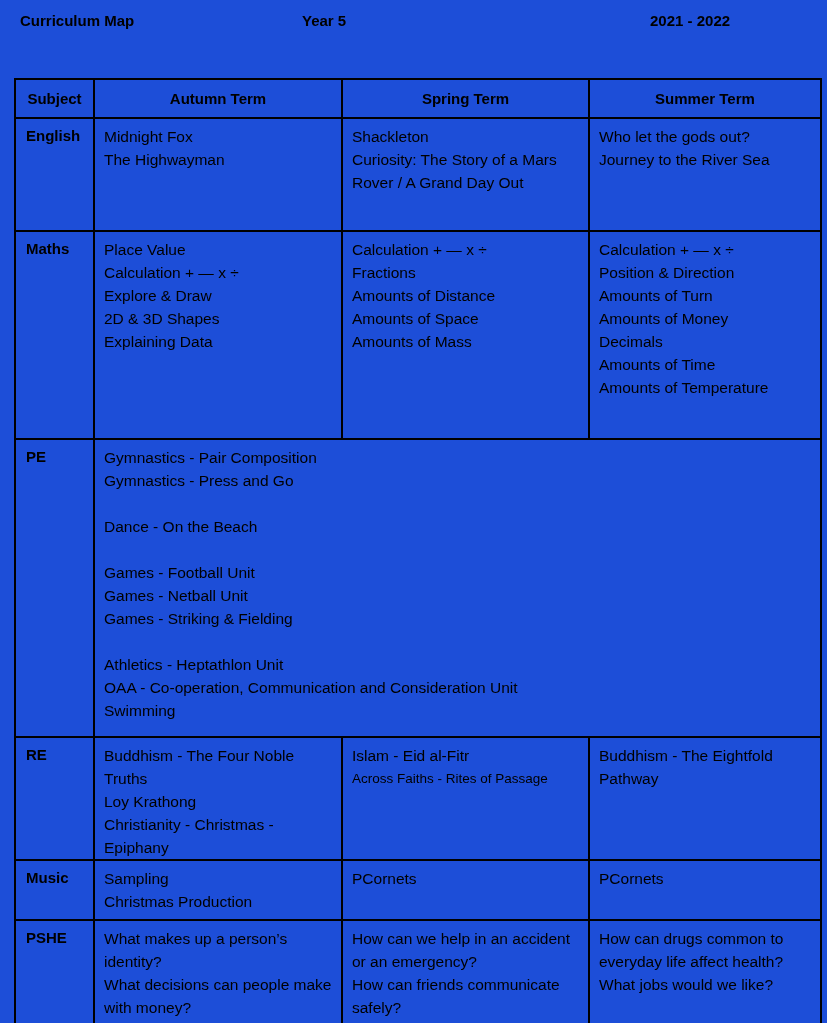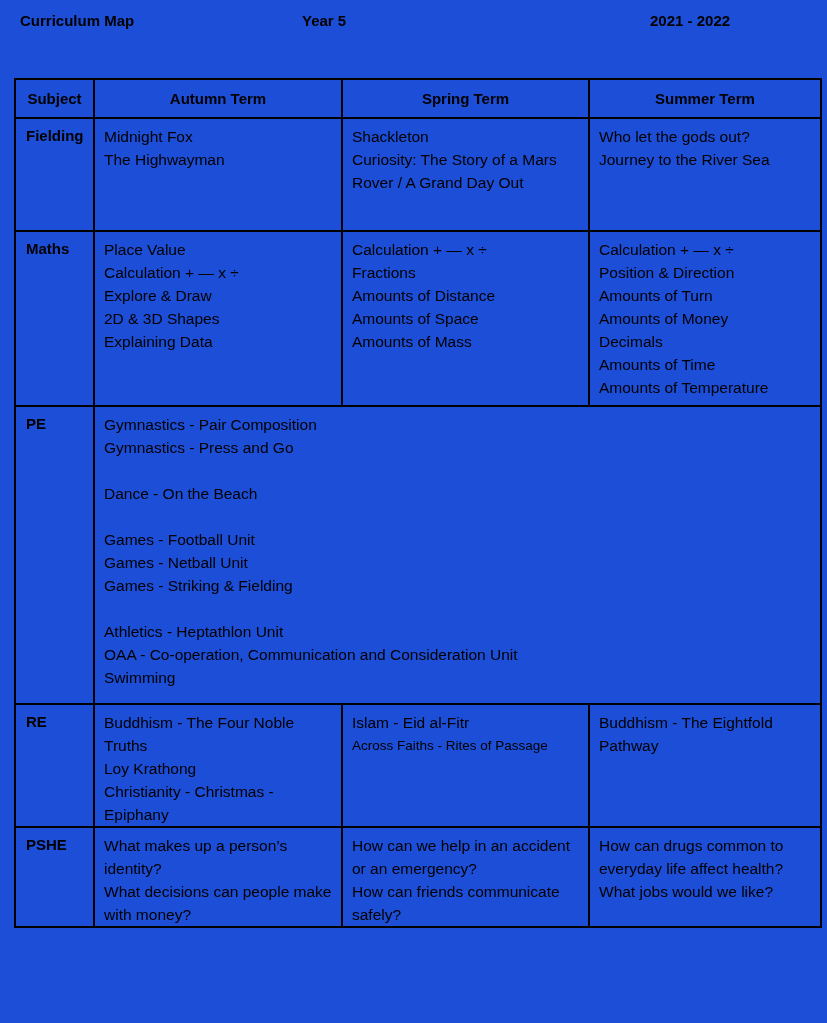--- a/index.html
+++ b/index.html
@@ -47,21 +47,21 @@
   table.curriculum thead tr { height: 39px; }
   table.curriculum th {
     font-size: 15px;
     font-weight: bold;
     text-align: center;
     vertical-align: middle;
     padding: 2px 4px;
   }
   
   table.curriculum tbody tr:nth-child(1) { height: 113px; }
-  table.curriculum tbody tr:nth-child(2) { height: 175px; }
+  table.curriculum tbody tr:nth-child(2) { height: 208px; }
   table.curriculum tbody tr:nth-child(3) { height: 298px; }
   table.curriculum tbody tr:nth-child(4) { height: 117px; }
   table.curriculum tbody tr:nth-child(5) { height: 60px;  }
   table.curriculum tbody tr:nth-child(6) { height: 112px; }
 
   td.subject-cell {
     font-size: 15px;
     font-weight: bold;
     padding: 8px 4px 0 10px;
   }
@@ -98,21 +98,21 @@
     <thead>
       <tr>
           <th>Subject</th>
           <th>Autumn Term</th>
           <th>Spring Term</th>
           <th>Summer Term</th>
         </tr>
     </thead>
     <tbody>
         <tr>
-          <td class="subject-cell">Fielding</td>
+          <td class="subject-cell">English</td>
           <td class="term-cell">
             <div class="cell-line">Midnight Fox</div>
             <div class="cell-line">The Highwayman</div>
           </td>
           <td class="term-cell">
             <div class="cell-line">Shackleton</div>
             <div class="cell-line">Curiosity: The Story of a Mars Rover / A Grand Day Out</div>
           </td>
           <td class="term-cell">
             <div class="cell-line">Who let the gods out?</div>
@@ -171,20 +171,33 @@
           </td>
           <td class="term-cell">
             <div class="cell-line">Islam - Eid al-Fitr</div>
             <div class="cell-line small">Across Faiths - Rites of Passage</div>
           </td>
           <td class="term-cell">
             <div class="cell-line">Buddhism - The Eightfold Pathway</div>
           </td>
         </tr>
         <tr>
+          <td class="subject-cell">Music</td>
+          <td class="term-cell">
+            <div class="cell-line">Sampling</div>
+            <div class="cell-line">Christmas Production</div>
+          </td>
+          <td class="term-cell">
+            <div class="cell-line">PCornets</div>
+          </td>
+          <td class="term-cell">
+            <div class="cell-line">PCornets</div>
+          </td>
+        </tr>
+        <tr>
           <td class="subject-cell">PSHE</td>
           <td class="term-cell">
             <div class="cell-line">What makes up a person’s identity?</div>
             <div class="cell-line">What decisions can people make with money?</div>
           </td>
           <td class="term-cell">
             <div class="cell-line">How can we help in an accident or an emergency?</div>
             <div class="cell-line">How can friends communicate safely?</div>
           </td>
           <td class="term-cell">

